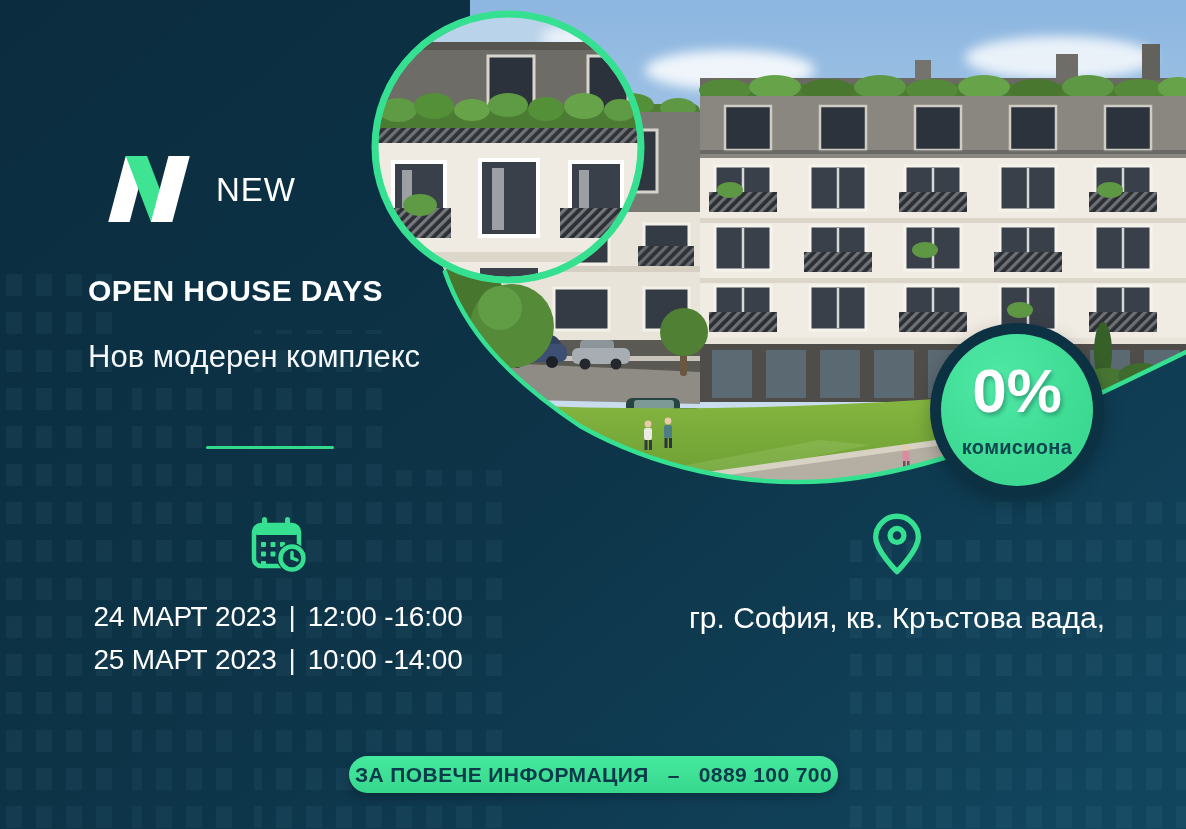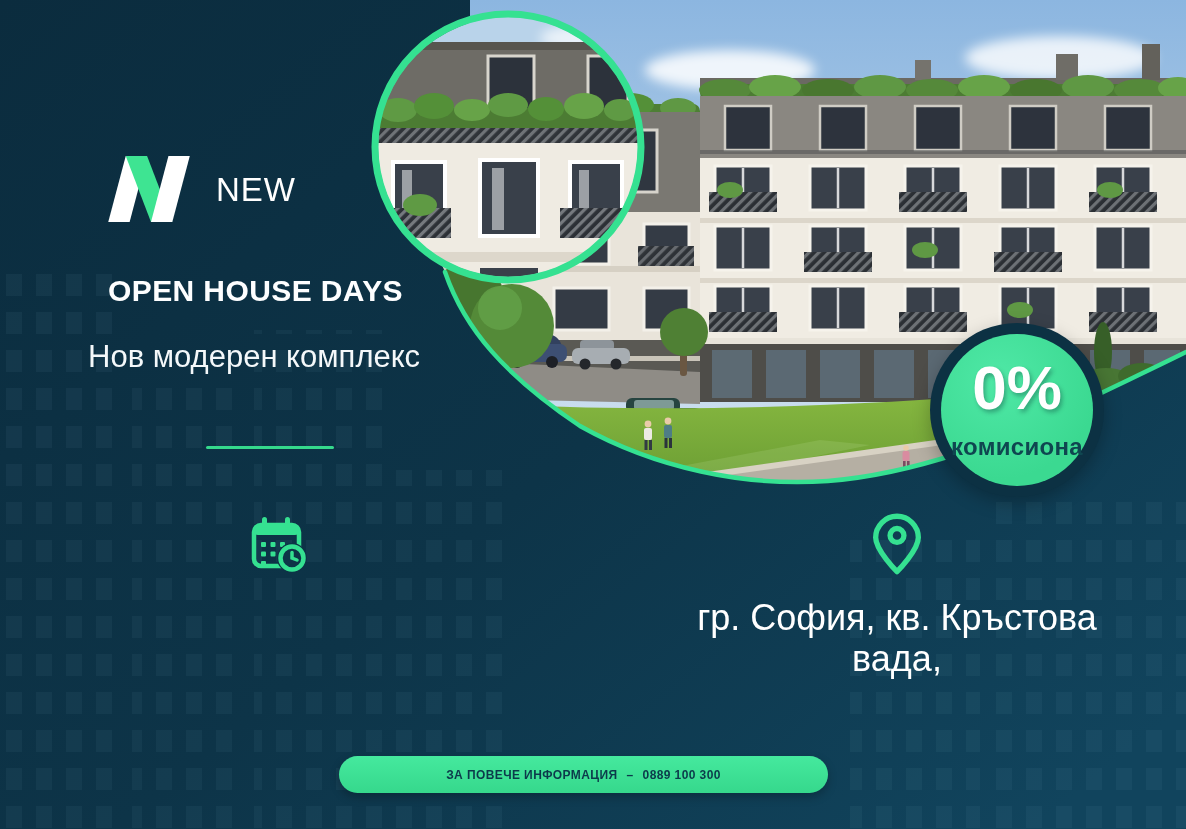--- a/index.html
+++ b/index.html
@@ -6,47 +6,47 @@
   .canvas{
     position:relative;width:1186px;height:829px;overflow:hidden;
     font-family:"Liberation Sans",sans-serif;background:#701a75;
   }
   .scene{position:absolute;left:0;top:0;}
   .abs{position:absolute;}
   
   .logo{left:100px;top:156px;display:flex;align-items:center;gap:16px;}
   .logo-text{color:#ffffff;font-size:33px;line-height:35px;letter-spacing:1px;font-weight:400;}
   
-  .headline{left:88px;top:274px;color:#fdfeff;font-size:30px;font-weight:700;letter-spacing:.4px;margin-left:20px;}
+  .headline{left:88px;top:274px;color:#fdfeff;font-size:30px;font-weight:700;letter-spacing:.4px;}
   .subheadline{left:88px;top:336px;color:#f4f8fa;font-size:31px;line-height:41px;font-weight:400;text-align:right;}
   .divider{left:206px;top:446px;width:128px;height:3px;background:#35d98c;border-radius:2px;}
   
   .icon-cal{left:247px;top:512px;}
   .schedule{left:48px;top:595px;width:460px;text-align:center;color:#ffffff;
     font-size:28px;line-height:43px;letter-spacing:-0.2px;}
   .sep{display:inline-block;margin:0 12px;font-weight:300;opacity:.95;}
   
   .icon-pin{left:871px;top:512px;}
   .address{left:650px;top:597px;width:494px;text-align:center;color:#ffffff;
-    font-size:36px;line-height:41px;}
+    font-size:30px;line-height:41px;}
   
   .badge-ring{left:930px;top:323px;width:174px;height:174px;border-radius:50%;
     background:#0c3143;display:flex;align-items:center;justify-content:center;
     box-shadow:0 6px 18px rgba(0,0,0,.25);}
   .badge{width:152px;height:152px;border-radius:50%;
     background:radial-gradient(circle at 38% 30%,#4fe8a6,#3bd991 70%);
     display:flex;flex-direction:column;align-items:center;justify-content:center;}
   .badge-value{color:#ffffff;font-size:62px;font-weight:800;line-height:58px;
     text-shadow:2px 3px 4px rgba(8,52,52,.35);}
-  .badge-label{color:#0f4650;font-size:24px;font-weight:700;margin-top:16px;letter-spacing:.3px;}
-  
-  .cta{left:339px;top:756px;width:489px;height:37px;border-radius:19px;border:none;
+  .badge-label{color:#0f4650;font-size:20px;font-weight:700;margin-top:16px;letter-spacing:.3px;}
+  
+  .cta{left:349px;top:756px;width:489px;height:37px;border-radius:19px;border:none;
     background:linear-gradient(180deg,#45e99e,#36d88c);
-    color:#0c3a4b;font-family:"Liberation Sans",sans-serif;font-size:12px;font-weight:700;
-    letter-spacing:.4px;display:flex;align-items:center;justify-content:center;cursor:pointer;
+    color:#0c3a4b;font-family:"Liberation Sans",sans-serif;font-size:21px;font-weight:700;
+    letter-spacing:.4px;display:flex;align-items:center;justify-content:space-between;cursor:pointer;
     box-shadow:0 4px 10px rgba(0,0,0,.25);}
   .cta .dash{margin:0 9px 0 9px;}
 </style>
 </head>
 <body>
 
 <div class="canvas">
 
   <svg class="scene" width="1186" height="829" viewBox="0 0 1186 829">
     <defs>
@@ -377,35 +377,43 @@
           <rect x="33" y="30" width="5" height="5" rx="1"></rect>
         <rect x="14" y="39.5" width="5" height="5" rx="1"></rect>
           <rect x="23.5" y="39.5" width="5" height="5" rx="1"></rect>
         <rect x="14" y="49" width="5" height="5" rx="1"></rect>
       </g>
       <circle cx="45" cy="46" r="15" fill="#0d3547" stroke="none"></circle>
       <circle cx="45" cy="46" r="11.5" stroke-width="4.5"></circle>
       <polyline points="45,40.5 45,46 50,48" stroke-width="3.5"></polyline>
     </g>
   </svg>
+  <div class="abs schedule">
+    <div>
+      <span>24 МАРТ 2023</span><span class="sep">|</span><span>12:00 -16:00</span>
+    </div>
+    <div>
+      <span>25 МАРТ 2023</span><span class="sep">|</span><span>10:00 -14:00</span>
+    </div>
+  </div>
 
   <svg class="abs icon-pin" width="52" height="64" viewBox="0 0 48 60">
     <path d="M24 4 C35 4 44 13 44 24 C44 36 24 56 24 56 C24 56 4 36 4 24 C4 13 13 4 24 4 Z" fill="none" stroke="#35e191" stroke-width="5" stroke-linejoin="round"></path>
     <circle cx="24" cy="22" r="6.5" fill="none" stroke="#35e191" stroke-width="5"></circle>
   </svg>
   <div class="abs address">
     <div>гр. София, кв. Кръстова вада,</div>
   </div>
 
   <div class="abs badge-ring">
     <div class="badge">
       <div class="badge-value">0%</div>
       <div class="badge-label">комисиона</div>
     </div>
   </div>
 
   <button class="abs cta">
     <span>ЗА ПОВЕЧЕ ИНФОРМАЦИЯ</span>
     <span class="dash">–</span>
-    <span>0889 100 300</span>
+    <span>0889 100 700</span>
   </button>
 
 </div>
 
 </body></html>

